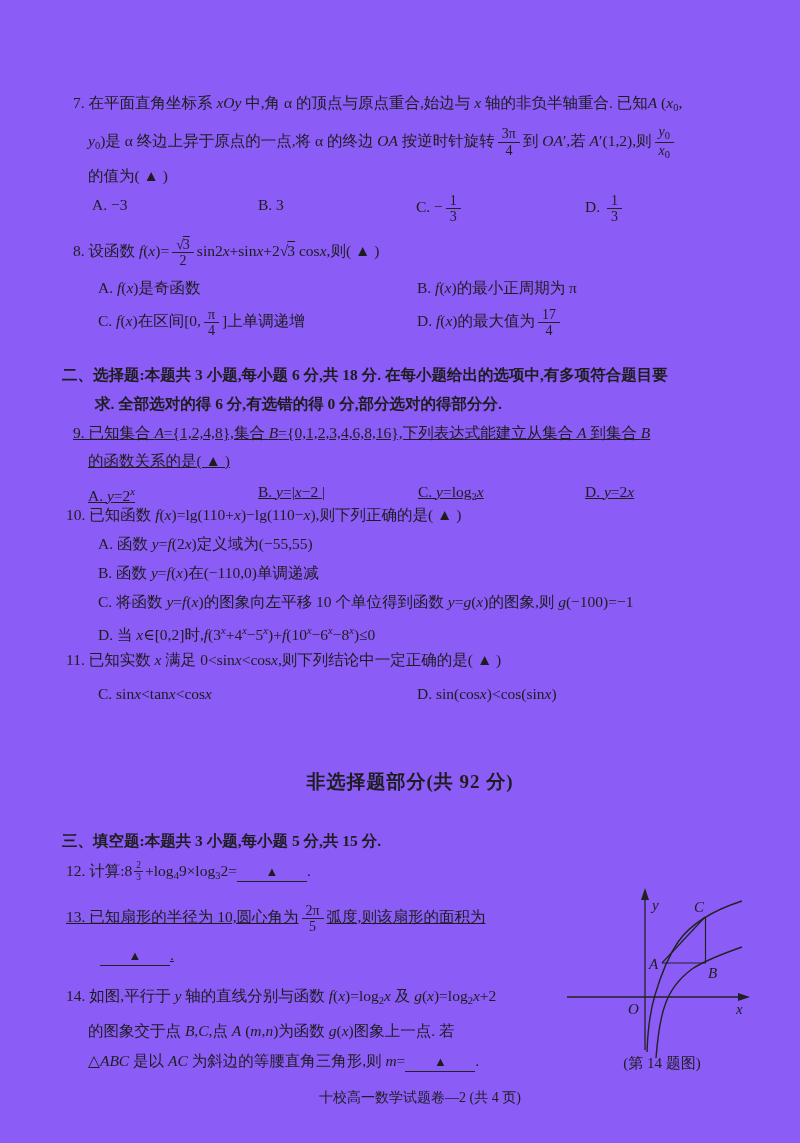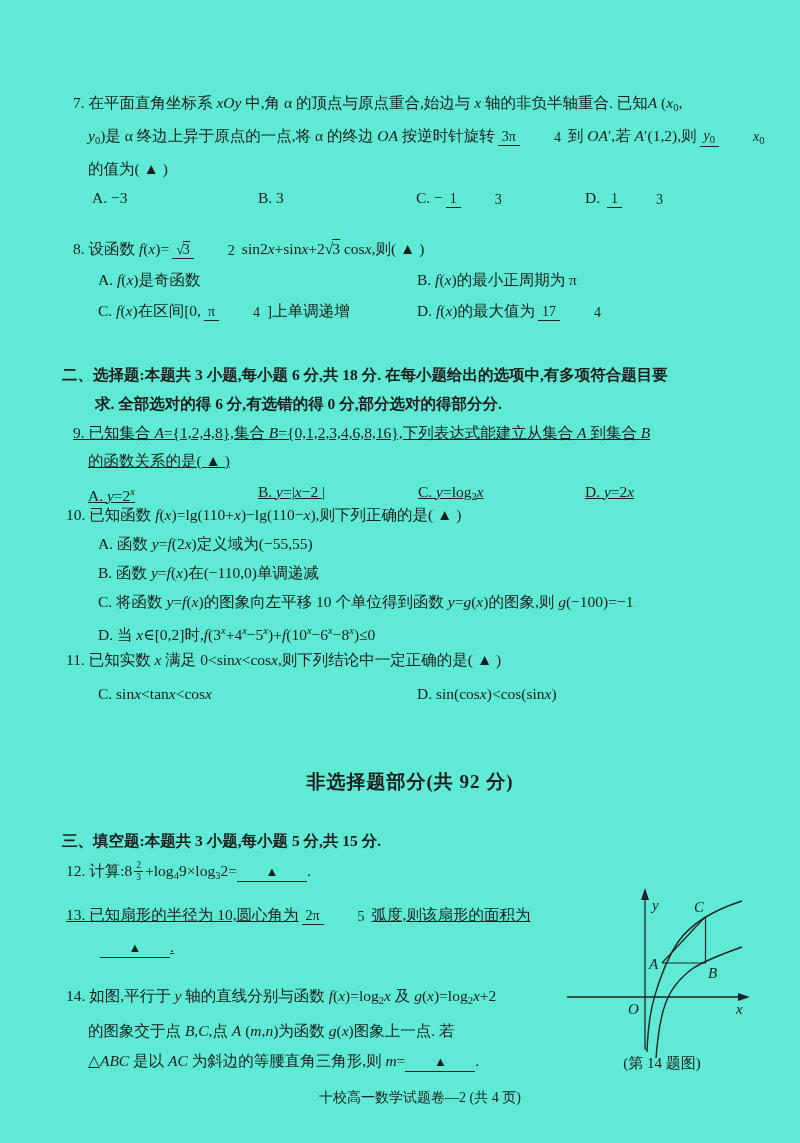--- a/index.html
+++ b/index.html
@@ -1,29 +1,29 @@
 <!DOCTYPE html>
 <html><head>
 <meta charset="utf-8">
 <style>
   html,body{margin:0;padding:0;background:#e8e8e6;}
   .page{
     position:relative;width:800px;height:1143px;margin:0 auto;
-    background:#5eead4;color:#1d1d1d;
+    background:#8b5cf6;color:#1d1d1d;
     font-family:"Liberation Serif","DejaVu Serif",serif;
     font-size:15.5px;overflow:hidden;
   }
   .blk{position:absolute;left:62px;width:696px;}
   .line{white-space:nowrap;line-height:26px;}
   .ri{font-style:italic;white-space:pre;}
   .rt{white-space:pre;}
   .rsup{font-size:10.5px;vertical-align:6px;font-style:italic;white-space:pre;}
   .rsub{font-size:10.5px;vertical-align:-3px;white-space:pre;}
-  .rfrac{display:inline-flex;flex-direction:row;align-items:center;vertical-align:middle;
-         margin:1px 3px;font-size:14px;line-height:1.1;gap:30px;}
+  .rfrac{display:inline-flex;flex-direction:column;align-items:center;vertical-align:middle;
+         margin:1px 3px;font-size:14px;line-height:1.1;}
   .rfrac .fnum{border-bottom:1.3px solid #222;padding:0 4px;}
   .rfrac .fden{padding:0 4px;}
   .rsqrt .rad-sign{letter-spacing:-1px;}
   .rsqrt .rad-body{text-decoration:overline;}
   .rsupfrac{display:inline-flex;flex-direction:column;align-items:center;vertical-align:8px;
             font-size:9.5px;line-height:1.15;margin:0 2px;}
   .rsupfrac .fnum{border-bottom:1px solid #222;padding:0 2px;}
   .rsupfrac .fden{padding:0 2px;}
   .rblank{display:inline-block;min-width:58px;text-align:center;border-bottom:1.5px solid #222;
           font-size:13px;line-height:16px;vertical-align:baseline;padding:0 6px 1px 6px;}

